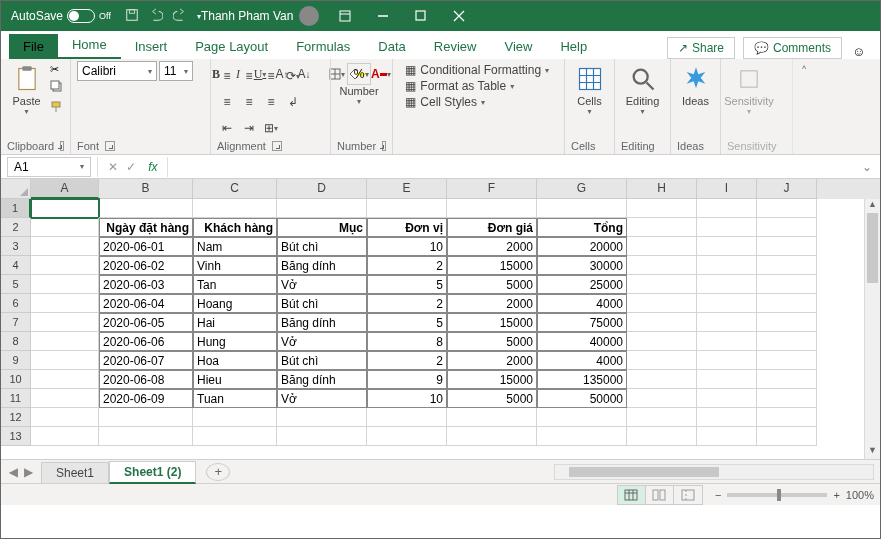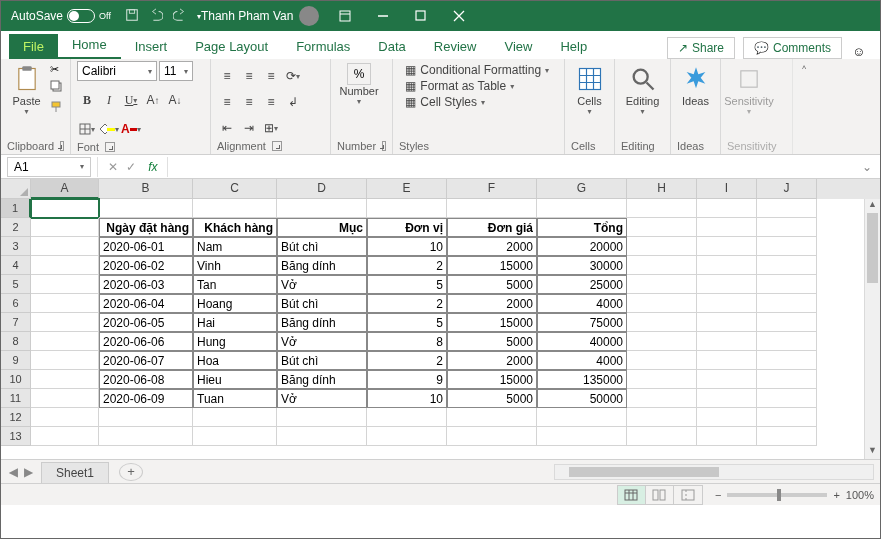--- a/index.html
+++ b/index.html
@@ -14,21 +14,21 @@
   .title-center { flex: 1; text-align: center; display: flex; justify-content: center; align-items: center; gap: 30px; }
   .search-glyph { font-size: 13px; }
   .user { display: flex; align-items: center; gap: 6px; margin-right: 8px; }
   .avatar { width: 20px; height: 20px; border-radius: 50%; background: #888; }
   .win-controls { display: flex; gap: 2px; }
   .win-btn { width: 36px; height: 28px; display: flex; align-items: center; justify-content: center; }
   .win-btn svg { stroke: #fff; }
 
   .ribbon-tabs { height: 28px; background: #fff; display: flex; align-items: flex-end; font-size: 13px; padding-left: 8px; border-bottom: 0; }
   .tab { padding: 5px 14px; color: #217346; cursor: pointer; }
-  .tab.file { background: #217346; color: #bef264; }
+  .tab.file { background: #217346; color: #000000; }
   .tab.active { color: #217346; border-bottom: 2px solid #217346; font-weight: 400; }
   .tab-spacer { flex: 1; }
   .share-btn { border: 1px solid #ccc; padding: 3px 10px; margin: 0 4px; color: #217346; font-size: 12px; display: flex; align-items: center; gap: 4px; }
   .smiley { width: 22px; margin: 0 6px; }
 
   .ribbon { height: 96px; background: #f3f2f1; border-bottom: 1px solid #d0d0d0; display: flex; font-size: 11px; }
   .group { border-right: 1px solid #d9d9d9; display: flex; flex-direction: column; padding: 2px 6px 0; }
   .group-body { flex: 1; display: flex; align-items: flex-start; gap: 4px; }
   .group-label { text-align: center; color: #666; font-size: 11px; padding: 2px 0; display: flex; align-items: center; gap: 2px; }
   .dialoglauncher { width: 10px; height: 10px; border: 1px solid #999; position: relative; margin-left: 4px; }
@@ -200,21 +200,21 @@
             </svg></span>
       </div>
     </div>
     <div class="group-label">
         <span>Clipboard</span>
         <span class="dialoglauncher"></span>
       </div>
   </div>
 
   <div class="group" style="width:140px">
-    <div class="group-body" style="flex-direction:column;gap:6px">
+    <div class="group-body" style="flex-direction:row;gap:13px">
       <div style="display:flex;gap:2px">
         <div class="font-box">
             <span>Calibri</span>
             <span class="caret" style="margin-left:auto">▾</span>
           </div>
         <div class="size-box">
             <span>11</span>
             <span class="caret" style="margin-left:auto">▾</span>
           </div>
       </div>
@@ -306,23 +306,20 @@
             <span>Format as Table</span>
             <span class="caret">▾</span>
           </div>
         <div class="style-item">
             <span>▦</span>
             <span>Cell Styles</span>
             <span class="caret">▾</span>
           </div>
       </div>
     </div>
-    <div class="group-label">
-        <span>Styles</span>
-      </div>
   </div>
 
   <div class="group" style="width:50px">
     <div class="group-body">
         <div class="big-btn">
           <svg class="icon-lg" viewBox="0 0 24 24">
             <rect x="3" y="3" width="18" height="18" fill="#fff" stroke="#2e75b6"></rect>
             <path d="M3 9h18M3 15h18M9 3v18M15 3v18" stroke="#2e75b6"></path>
           </svg>
           <span class="lbl">Cells</span>
@@ -588,20 +585,21 @@
     <div class="arr" style="position:absolute;bottom:0;width:100%">▼</div>
   </div>
 </div>
 
 <div class="sheet-tabs">
   <div class="nav-arrows">
       <span>◀</span>
       <span>▶</span>
     </div>
   <div class="sheet-tab inactive">Sheet1</div>
+  <div class="sheet-tab active">Sheet1 (2)</div>
   <div class="add-sheet">+</div>
   <div class="sheet-spacer"></div>
   <div class="h-scroll">
       <div class="thumb"></div>
     </div>
 </div>
 
 <div class="status-bar">
   <div class="status-spacer"></div>
   <div class="view-btns">

